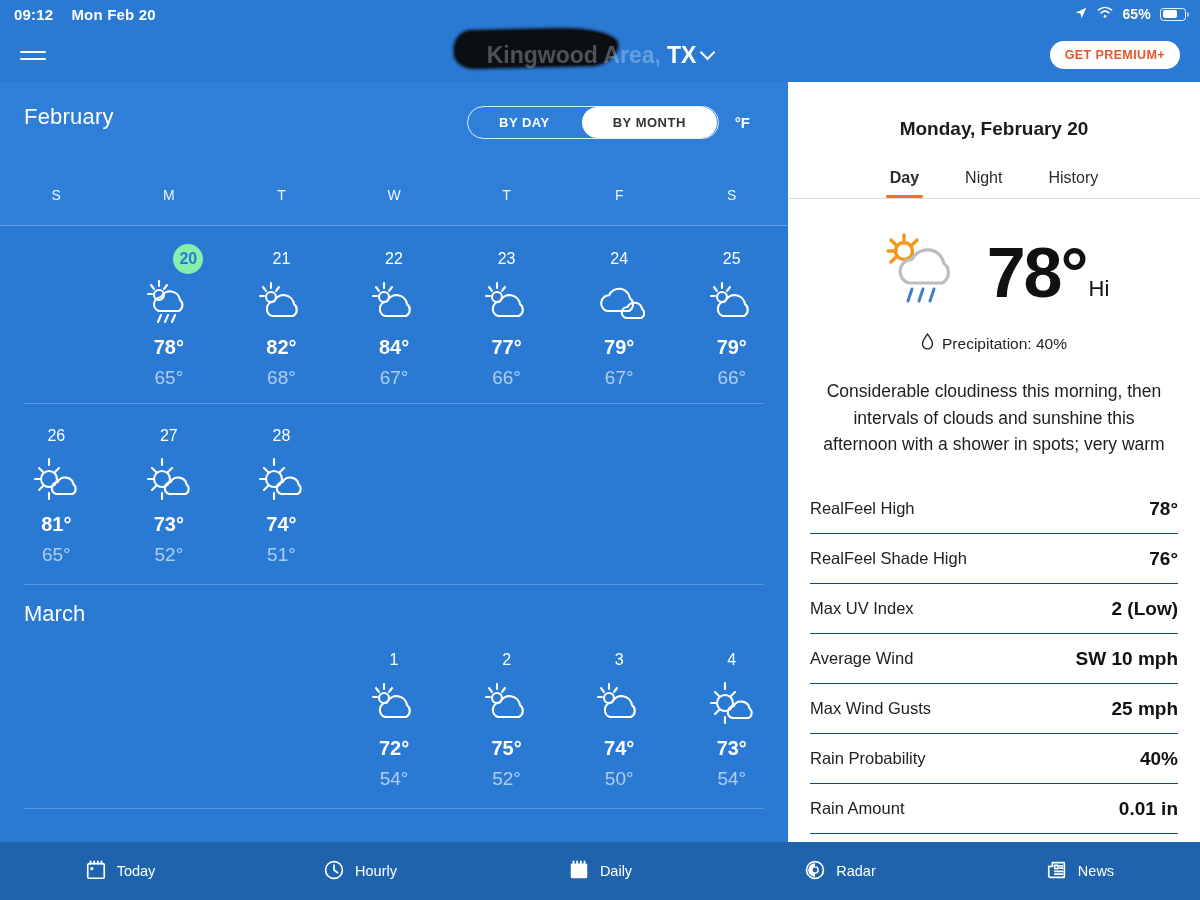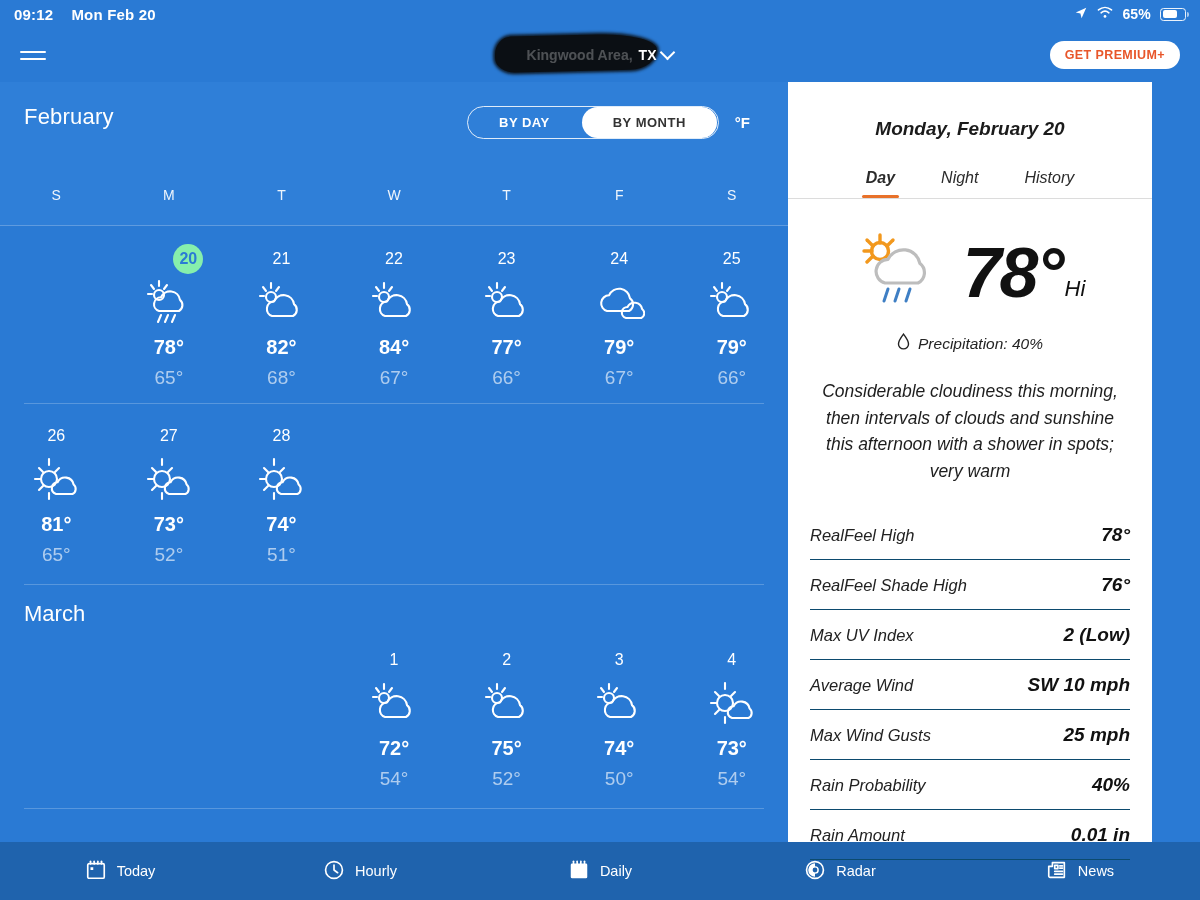--- a/index.html
+++ b/index.html
@@ -29,21 +29,21 @@
   }
   .battery i{ position:absolute; left:1.5px; top:1.5px; bottom:1.5px; width:62%; background:#fff; border-radius:2px; display:block;}
 
   
   .appbar { height:54px; position:relative; display:flex; align-items:center; padding:0 20px; }
   .hamburger { width:26px; cursor:pointer; }
   .hamburger span { display:block; height:2px; background:#fff; margin:5px 0; border-radius:1px; }
   .location {
     position:absolute; left:0; right:0; top:0; bottom:0;
     display:flex; align-items:center; justify-content:center; gap:7px;
-    font-size:14px; font-weight:bold; pointer-events:none;
+    font-size:23px; font-weight:bold; pointer-events:none;
   }
   .location .inner { position:relative; display:flex; align-items:center; gap:6px; pointer-events:auto; }
   .redact {
     position:absolute; left:-32px; top:-12px; width:162px; height:36px;
     background:#0b0f14; border-radius:18px 40% 30px 22px / 20px 18px 22px 16px;
     transform:rotate(-1.4deg);
     box-shadow:0 0 3px 2px rgba(11,15,20,.85);
   }
   .loc-text { position:relative; z-index:2; color:rgba(255,255,255,.28); }
   .loc-state { position:relative; z-index:2; }
@@ -51,21 +51,21 @@
           transform:rotate(45deg); margin-top:-5px; }
   .premium {
     margin-left:auto; background:#fff; color:#e8562a; font-size:12.5px; font-weight:bold;
     letter-spacing:.4px; border-radius:16px; padding:7px 15px; cursor:pointer; border:none;
     font-family:"Liberation Sans", sans-serif;
   }
 
   
   .body-wrap { display:flex; height:760px; }
   .left { width:788px; position:relative; }
-  .right { width:364px; background:#fff; color:#222; position:relative;font-style:italic; }
+  .right { width:412px; background:#fff; color:#222; position:relative; }
 
   
   .cal-head { height:143px; background:#2f7fd8; position:relative; }
   .month-title { position:absolute; left:24px; top:22px; font-size:22px; letter-spacing:.2px; }
   .seg-wrap { position:absolute; right:38px; top:24px; display:flex; align-items:center; gap:16px; }
   .seg {
     display:flex; border:1.5px solid rgba(255,255,255,.85); border-radius:19px; height:33px;
     align-items:center; overflow:hidden;
   }
   .seg div {

